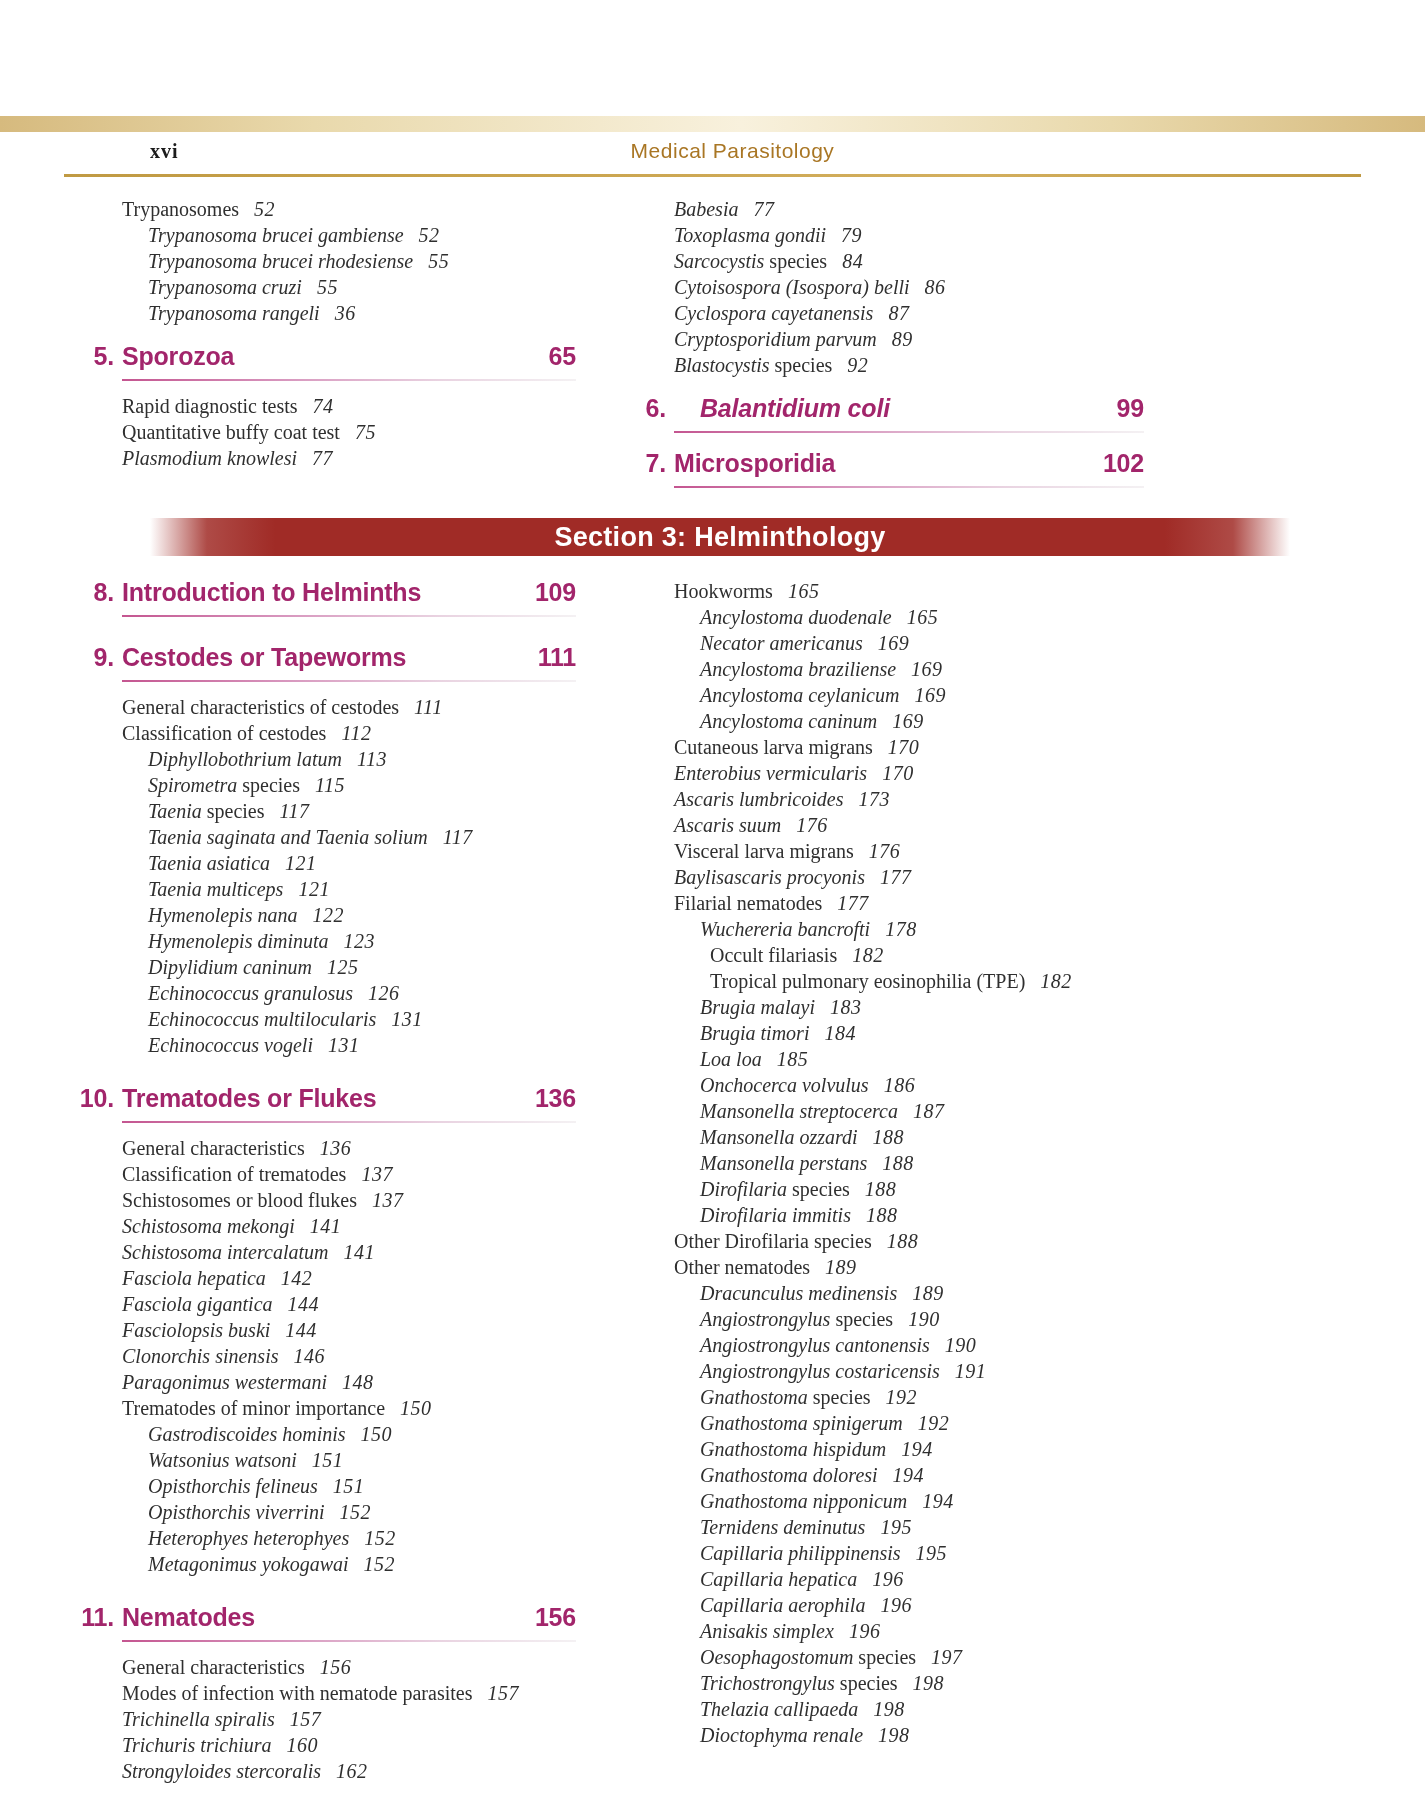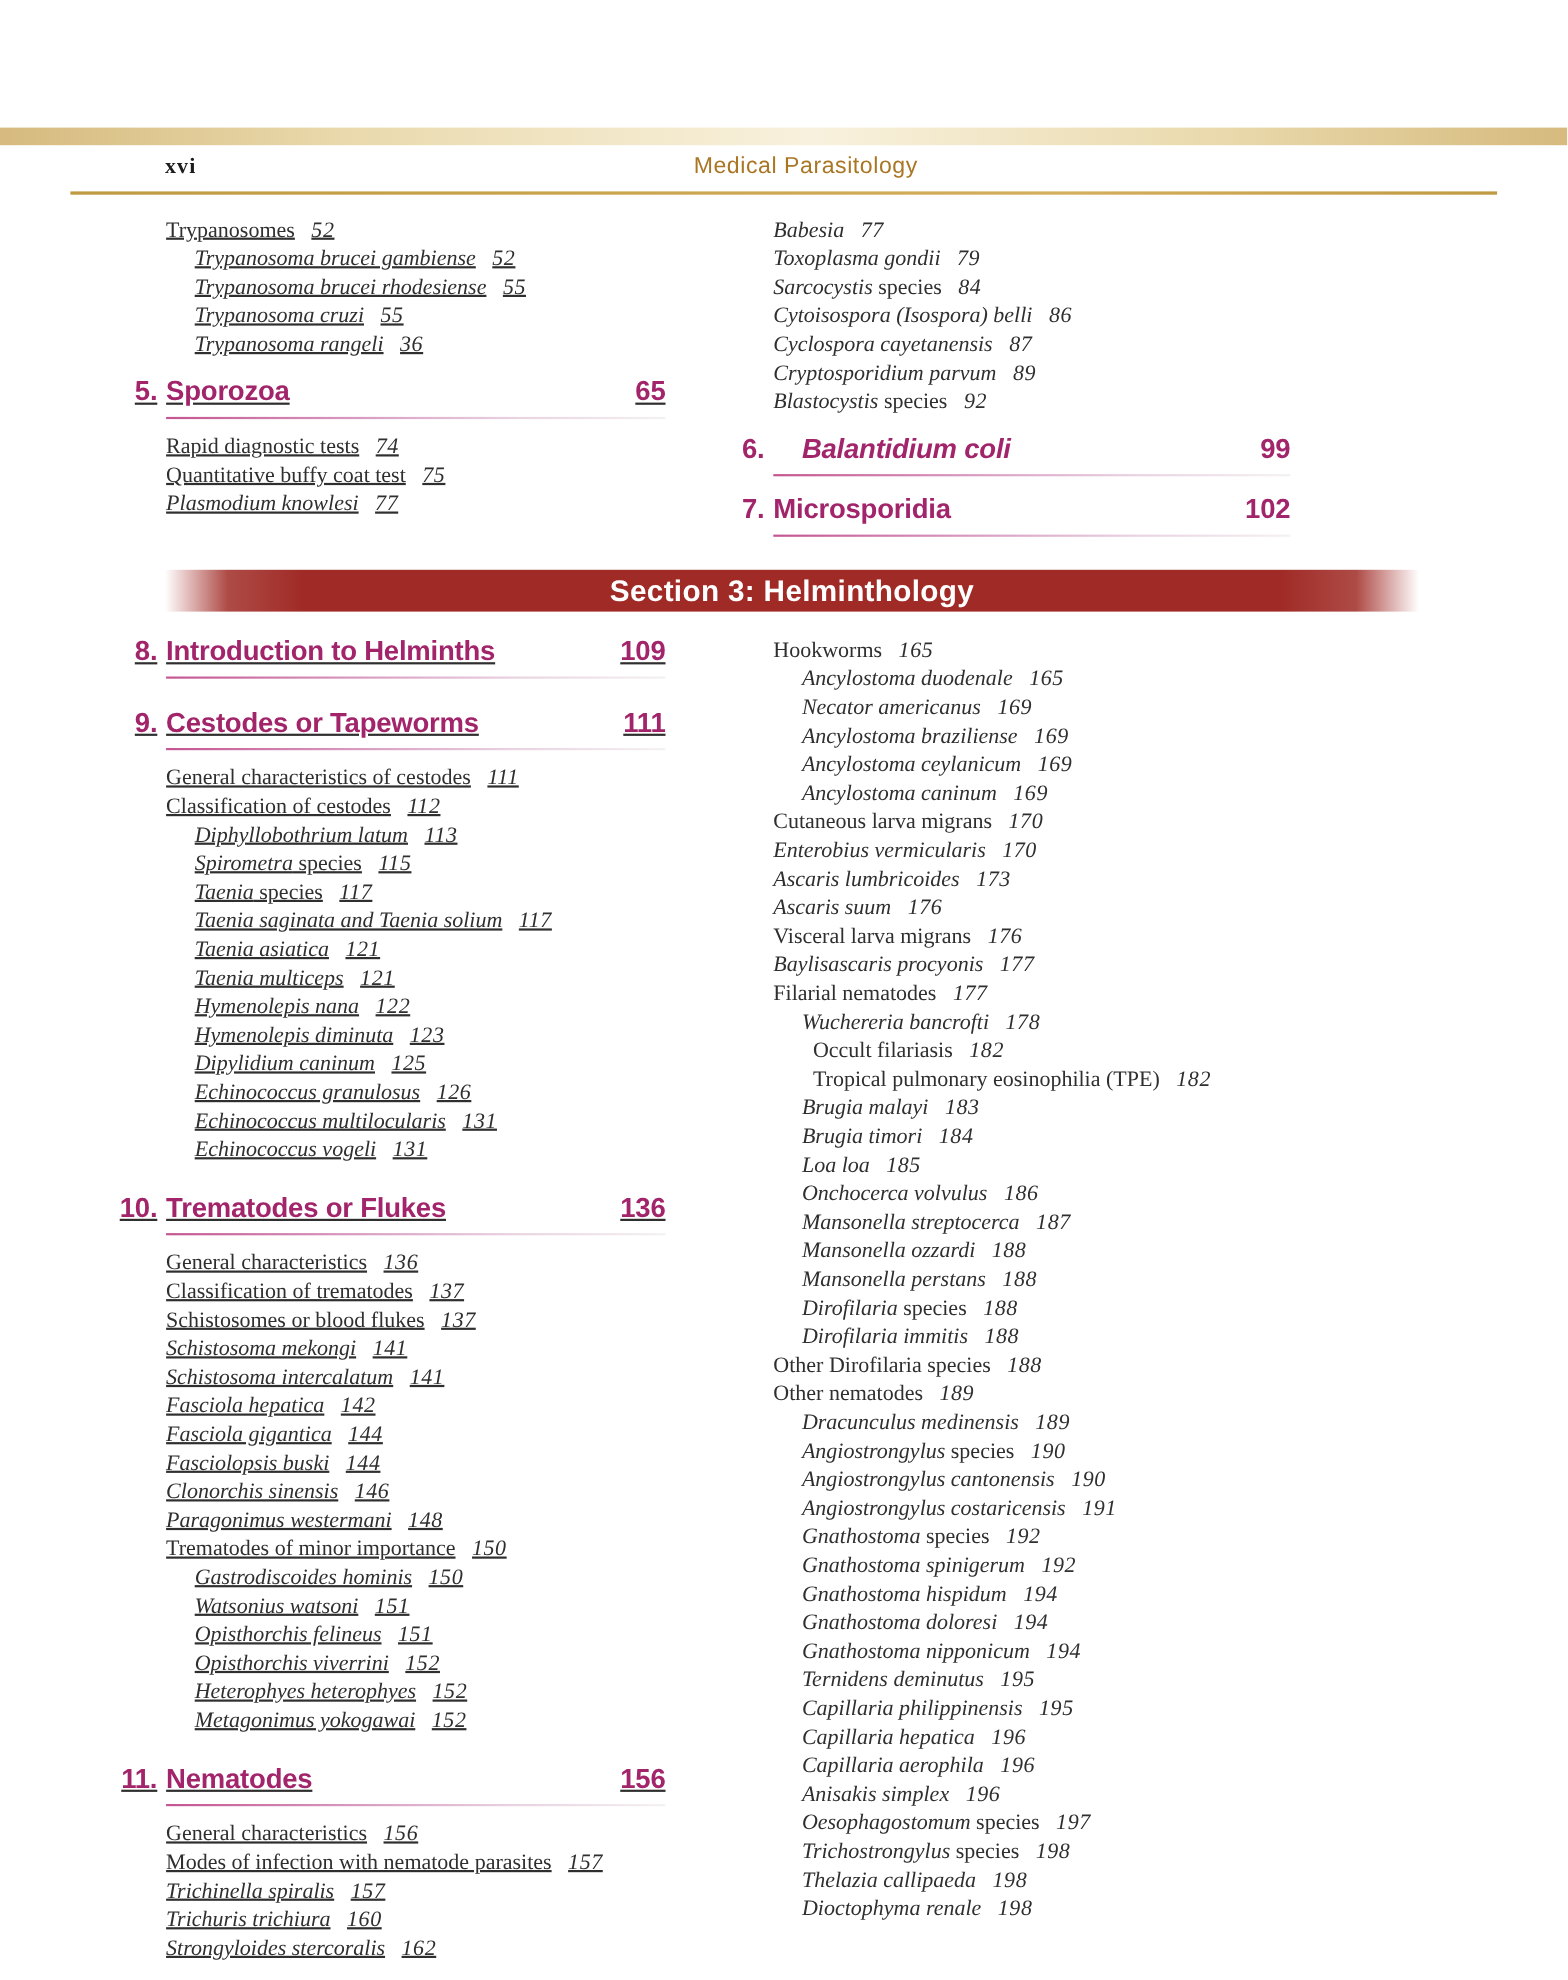--- a/index.html
+++ b/index.html
@@ -19,21 +19,21 @@
   .gold-band{position:absolute;top:116px;left:0;width:1425px;height:16px;
     background:linear-gradient(90deg,var(--gold-band-edge) 0%,#e9d9ac 22%,var(--gold-band-mid) 52%,#e9d9ac 78%,var(--gold-band-edge) 100%);}
   .folio{position:absolute;top:140px;left:150px;font-size:20px;font-weight:700;color:#1c1c1c;letter-spacing:1px;}
   .running-head{position:absolute;top:139px;left:0;width:1425px;text-align:center;
     font-family:"Liberation Sans", sans-serif;font-size:21px;color:var(--runhead);letter-spacing:.5px;padding-left:20px;}
   .header-rule{position:absolute;top:174px;left:64px;width:1297px;height:3px;
     background:linear-gradient(90deg,#c09a43,var(--gold) 30%,#d3af5e 70%,#c09a43);}
 
   .content{position:absolute;top:196px;left:0;width:1425px;}
   .cols{display:flex;align-items:flex-start;}
-  .col-left{margin-left:105px;width:500px;flex:none;text-decoration:underline;}
+  .col-left{margin-left:76px;width:500px;flex:none;}
   .col-right{margin-left:52px;width:516px;flex:none;}
 
   .entry{font-size:20px;line-height:26px;white-space:nowrap;}
   .entry .it{font-style:italic;}
   .entry .pg{font-style:italic;margin-left:15px;letter-spacing:.5px;}
   .ind0{padding-left:46px;}
   .ind1{padding-left:72px;}
   .ind2{padding-left:82px;}
 
   .chapter{margin:26px 0 12px 0;}

